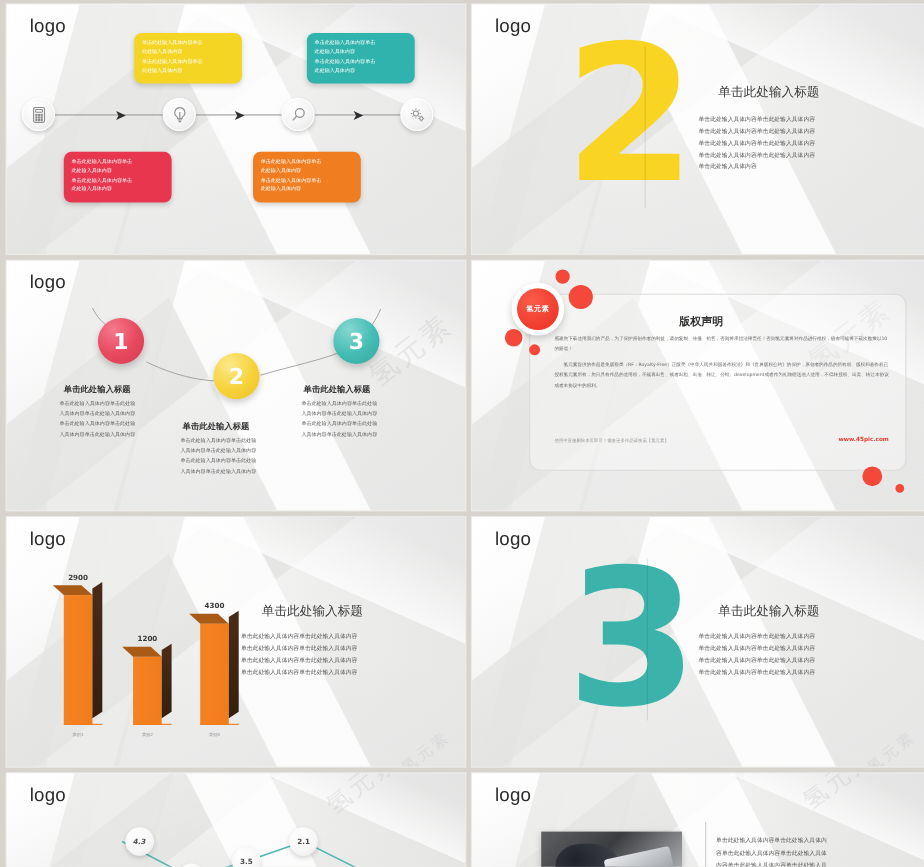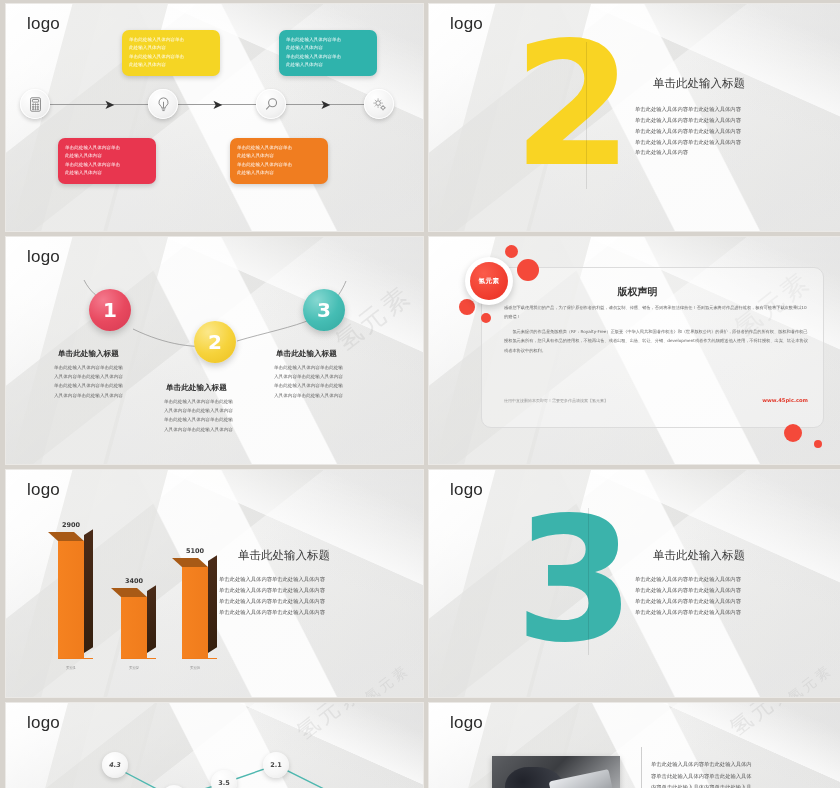--- a/index.html
+++ b/index.html
@@ -348,30 +348,30 @@
       </div>
       <div class="bar-val" style="left:5px; bottom:130px;">2900</div>
       <div class="axis" style="left:22px; bottom:0; width:35px;"></div>
       <div class="bar-cat" style="left:5px; bottom:-11px;">类别1</div>
 
       <div class="bar" style="left:85px; width:26px; height:62px;">
         <div class="front" style="height:62px"></div>
         <div class="side" style="height:62px"></div>
         <div class="top" style="bottom:62px"></div>
       </div>
-      <div class="bar-val" style="left:68px; bottom:74px;">3400</div>
+      <div class="bar-val" style="left:68px; bottom:74px;">1200</div>
       <div class="axis" style="left:85px; bottom:0; width:35px;"></div>
       <div class="bar-cat" style="left:68px; bottom:-11px;">类别2</div>
 
       <div class="bar" style="left:146px; width:26px; height:92px;">
         <div class="front" style="height:92px"></div>
         <div class="side" style="height:92px"></div>
         <div class="top" style="bottom:92px"></div>
       </div>
-      <div class="bar-val" style="left:129px; bottom:104px;">5100</div>
+      <div class="bar-val" style="left:129px; bottom:104px;">4300</div>
       <div class="axis" style="left:146px; bottom:0; width:35px;"></div>
       <div class="bar-cat" style="left:129px; bottom:-11px;">类别3</div>
     </div>
 
     <div class="rtitle" style="left:232px; top:78px;">单击此处输入标题</div>
     <div class="rbody" style="left:213px; top:104px;">
       <div>单击此处输入具体内容单击此处输入具体内容</div>
       <div>单击此处输入具体内容单击此处输入具体内容</div>
       <div>单击此处输入具体内容单击此处输入具体内容</div>
       <div>单击此处输入具体内容单击此处输入具体内容</div>
@@ -395,21 +395,21 @@
 
   <div class="slide">
     <div class="poly"></div>
     <div class="logo">logo</div>
     <div class="wm" style="right:56px;top:-6px;font-size:22px">氢元素</div>
 
     <svg style="position:absolute;left:0;top:0;width:100%;height:107px;z-index:4" viewBox="0 0 417 107">
       <polyline points="105,62 168,95 218,80 270,62 330,92" fill="none" stroke="#4fb8b0" stroke-width="1.4"></polyline>
     </svg>
 
-    <div class="pt" style="left:96px;  top:49px;font-style:italic;">4.3</div>
+    <div class="pt" style="left:108px;  top:49px;font-style:italic;">4.3</div>
     <div class="pt" style="left:155px; top:82px;"></div>
     <div class="pt" style="left:205px; top:67px;">3.5</div>
     <div class="pt" style="left:257px; top:49px;">2.1</div>
   </div>
 
   <div class="slide">
     <div class="poly"></div>
     <div class="logo">logo</div>
     <div class="wm" style="right:46px;top:-10px;font-size:22px">氢元素</div>
 

